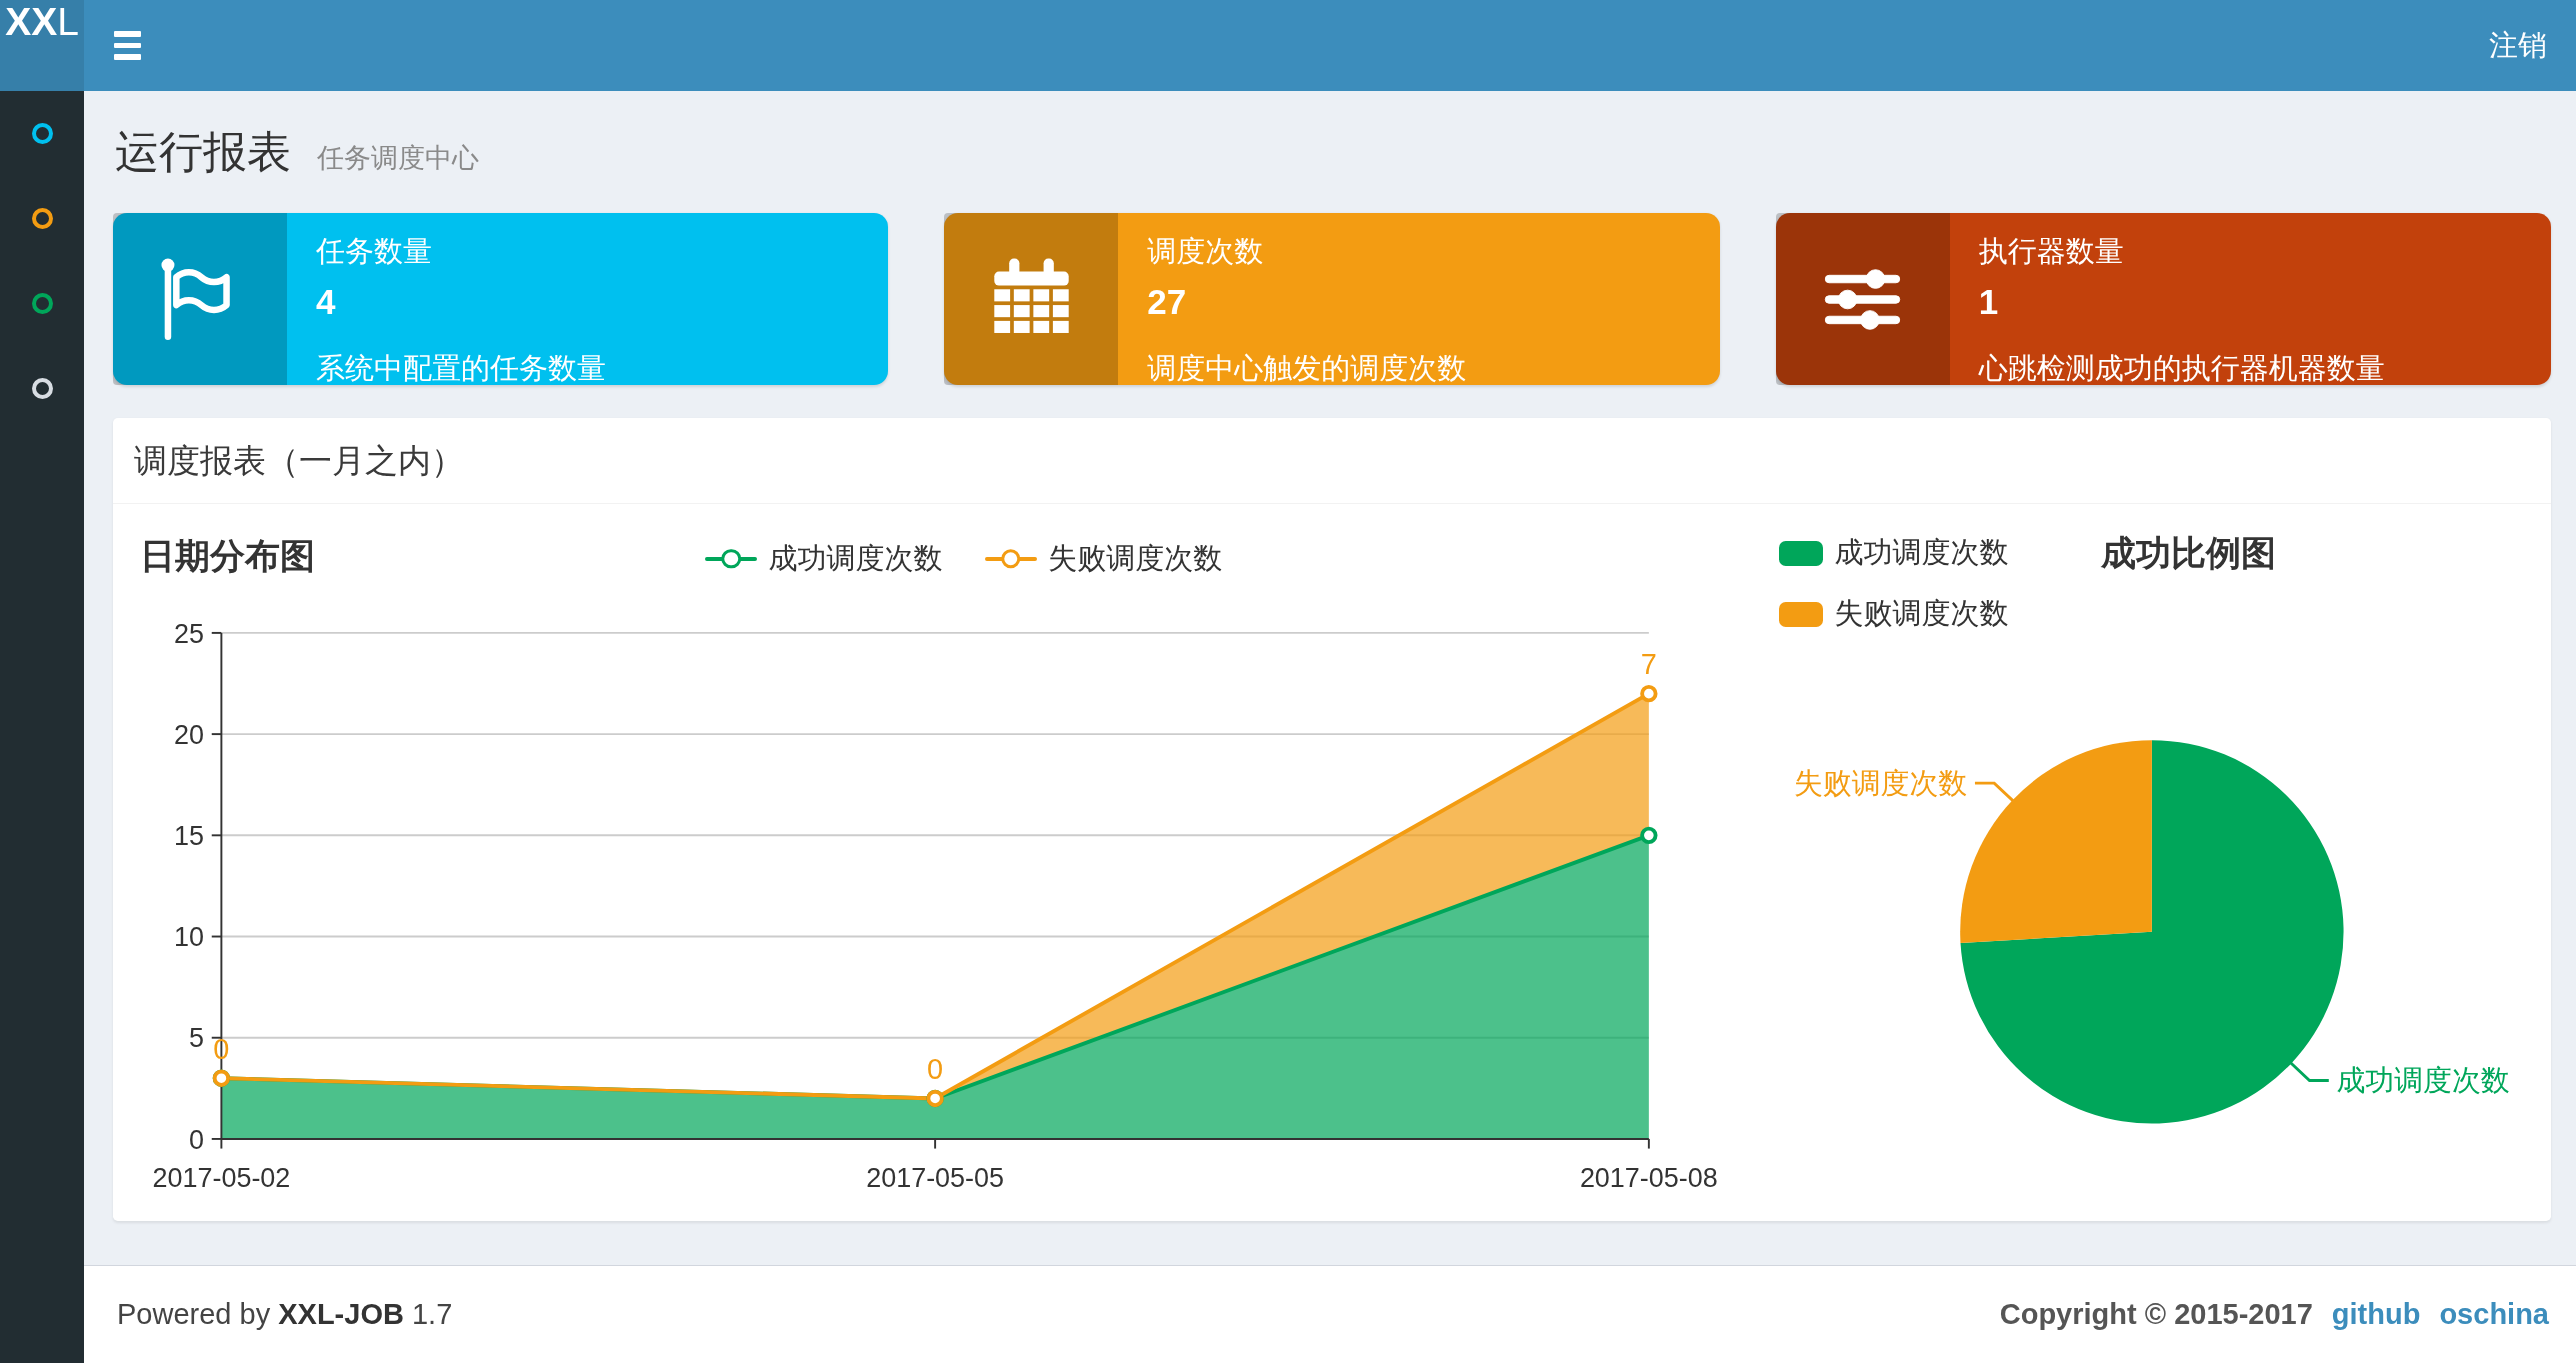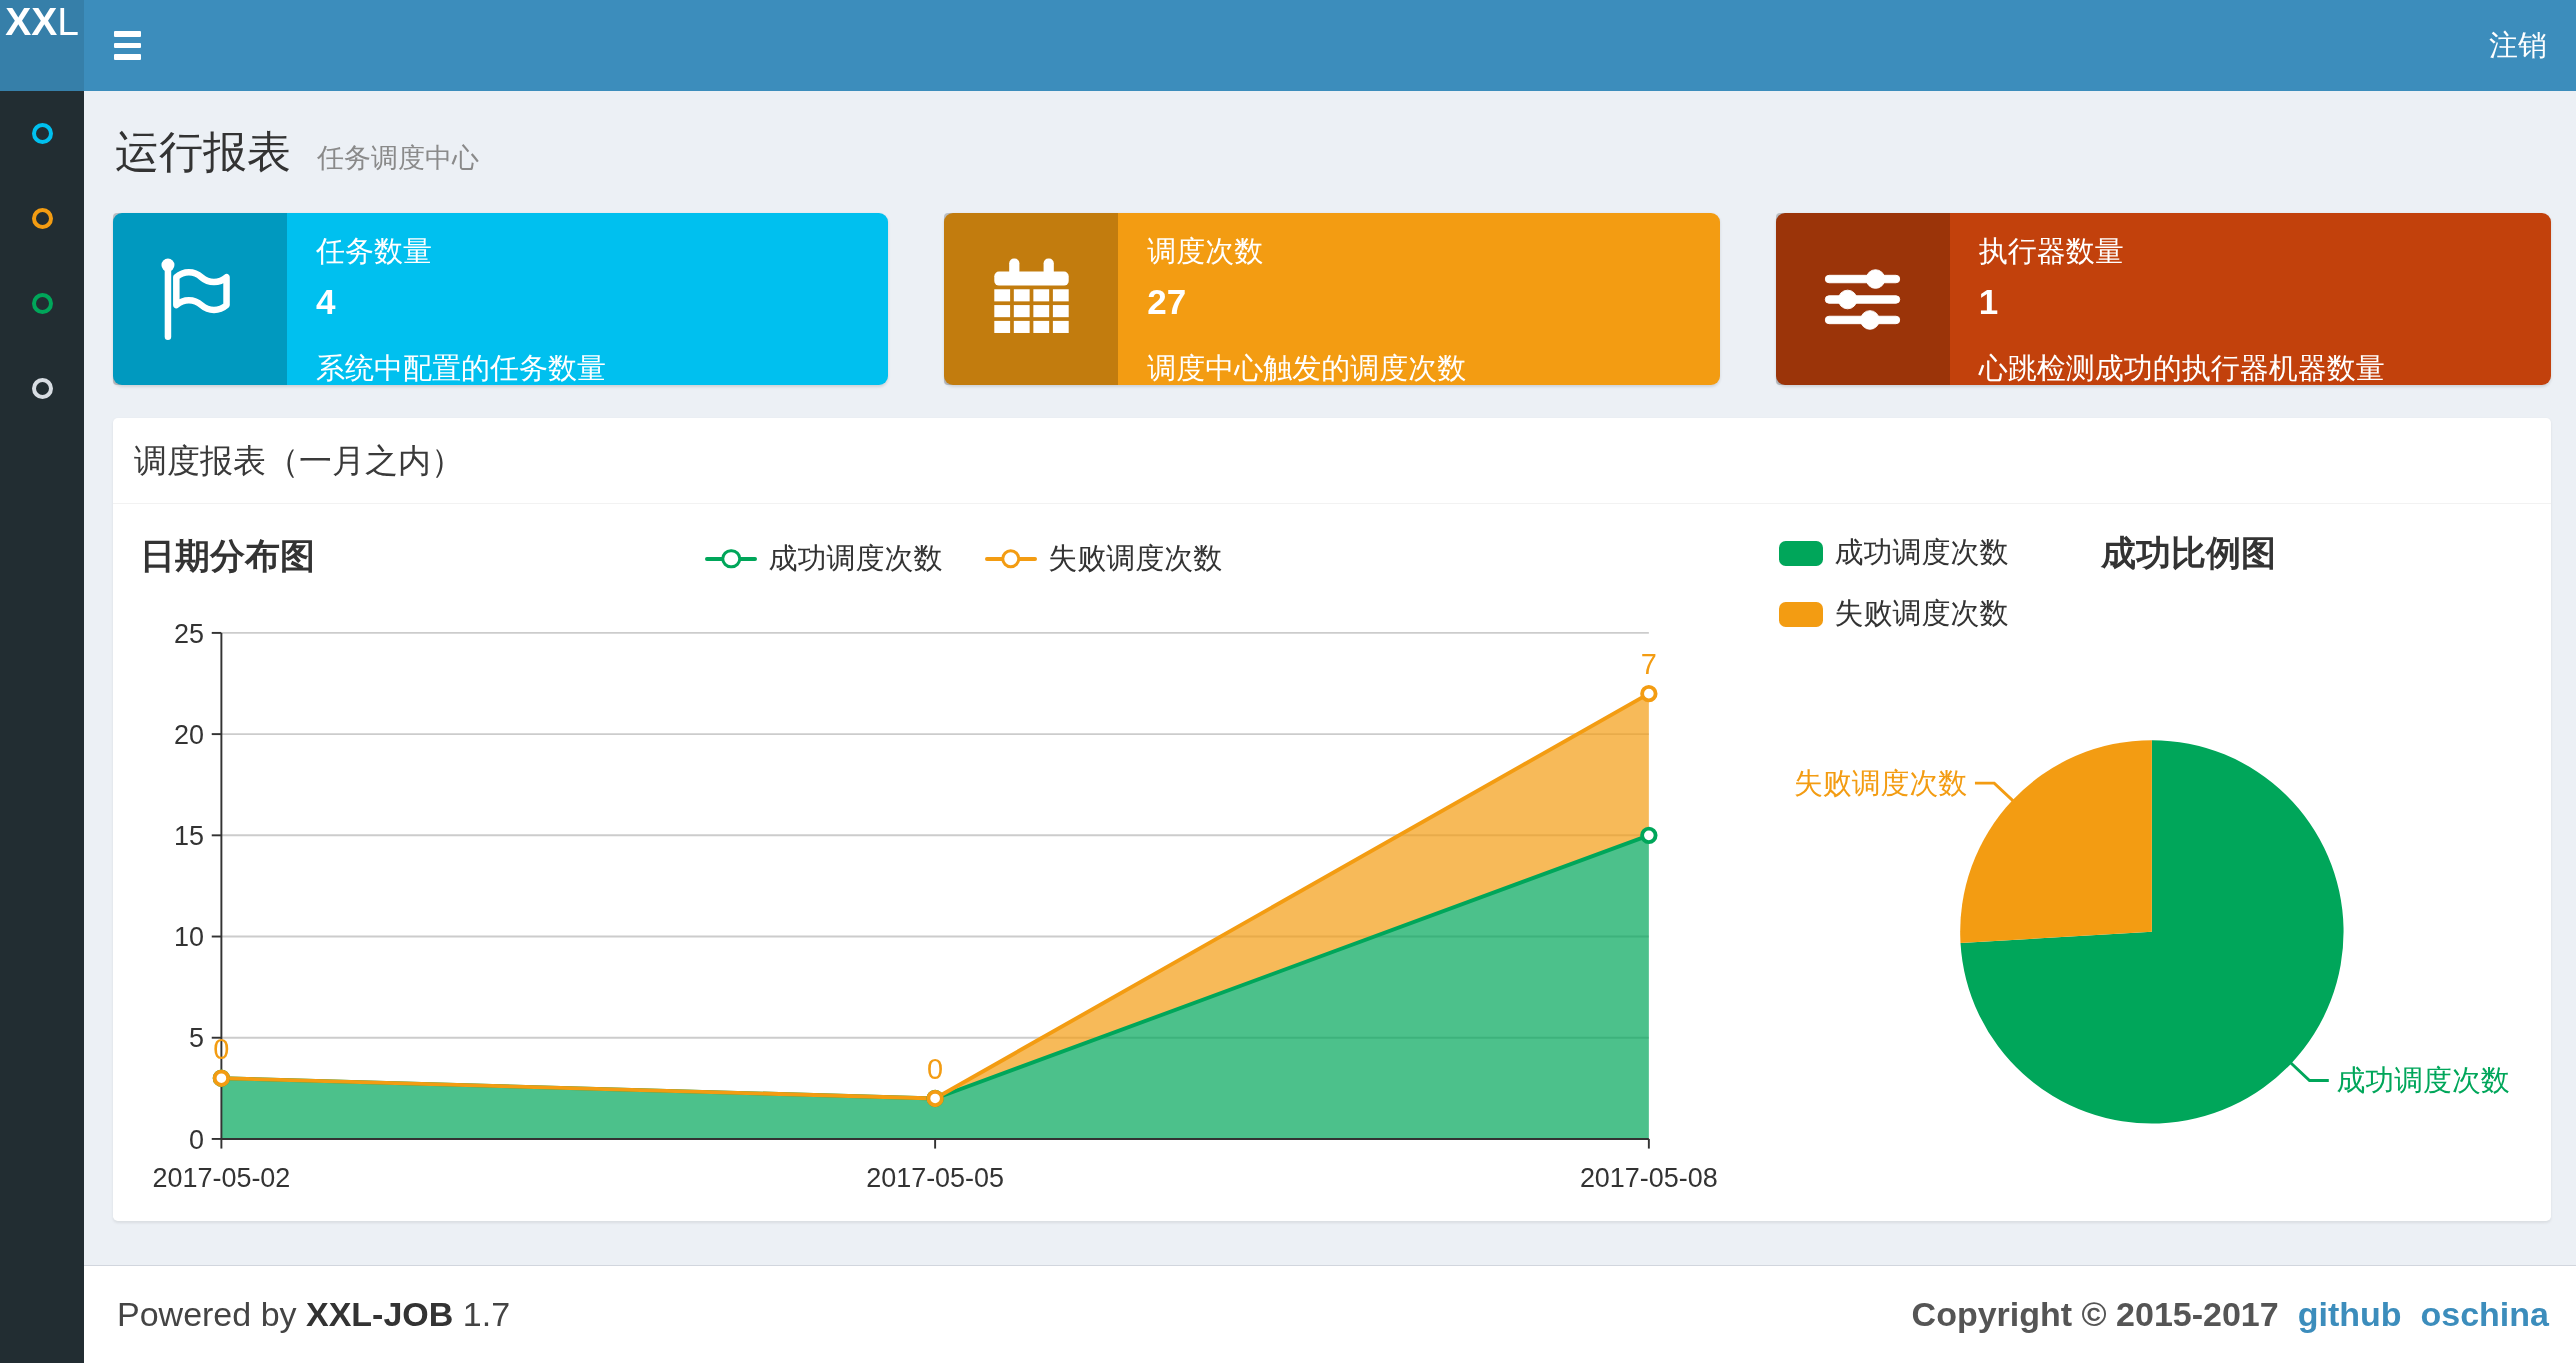--- a/index.html
+++ b/index.html
@@ -38,21 +38,21 @@
 
   
   .content { position:absolute; left:84px; top:91px; right:0; bottom:98px; padding:25px 25px 0 29px; }
   .page-header { display:flex; align-items:baseline; gap:26px; padding-left:1.9px;text-align:center; }
   .page-title { font-size:44px; font-weight:500; color:#333; }
   .page-subtitle { font-size:27px; color:#8a8a8a;margin-top:24px; }
 
   
   .cards-row { display:flex; gap:56px; margin-top:31px; }
   .info-box {
-    flex:1; height:172px; border-radius:9px; color:#fff; display:flex;
+    flex:1; height:172px; border-radius:14px; color:#fff; display:flex;
     box-shadow:0 1.9px 2.9px rgba(0,0,0,0.12);
   }
   .bg-aqua  { background:#00c0ef; }
   .bg-yellow{ background:#f39c12; }
   .bg-green { background:#c2410c; }
   .info-box-icon {
     width:174px; border-radius:3.9px 0 0 3.9px; background:rgba(0,0,0,0.2);
     display:flex; align-items:center; justify-content:center; flex-shrink:0;
   }
   .info-box-icon svg { width:93px; height:93px; }
@@ -90,21 +90,21 @@
 
   #line-chart { position:absolute; left:11.6px; top:93px; overflow:visible; }
   #pie-chart  { position:absolute; left:1639px; top:187px; overflow:visible; }
   svg text { font-family:"Liberation Sans", sans-serif; }
 
   
   .footer {
     position:absolute; left:84px; right:0; bottom:0; height:98px;
     background:#fff; border-top:1.9px solid #d2d6de;
     display:flex; align-items:center; justify-content:space-between;
-    padding:0 27px 0 33px; font-size:34px; color:#444;
+    padding:0 27px 0 33px; font-size:29px; color:#444;
   }
   .footer .left b { color:#333; }
   .footer .right { display:flex; gap:19px; align-items:center; font-weight:700; color:#555; }
   .footer .right a { color:#3c8dbc; text-decoration:none; font-weight:700; }
 </style>
 </head>
 <body>
 
 <header class="navbar">
   <div class="logo">

